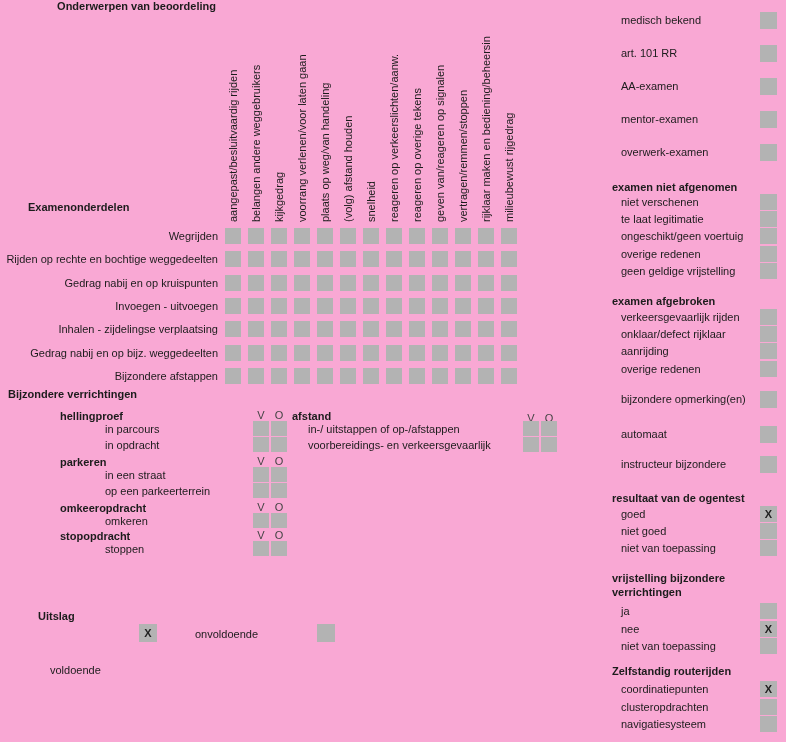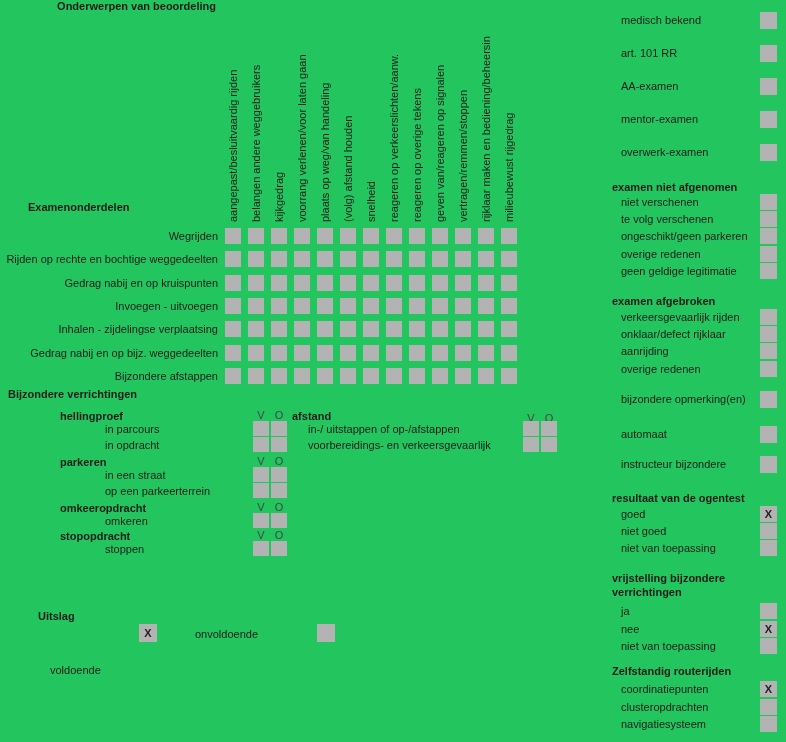--- a/index.html
+++ b/index.html
@@ -1,17 +1,17 @@
 <!DOCTYPE html>
 <html><head>
 <meta charset="utf-8">
 <style>
   html,body{margin:0;padding:0;background:#fff;}
   #page{
-    position:relative;width:786px;height:742px;background:#22c55e;
+    position:relative;width:786px;height:742px;background:#f9a8d4;
     overflow:hidden;
     font-family:"Liberation Sans","DejaVu Sans",sans-serif;
     color:#1c1c1c;
   }
   .lbl{position:absolute;font-size:11px;line-height:13px;white-space:nowrap;}
   .bold{font-weight:bold;}
   .rightalign{text-align:right;}
   .box{position:absolute;background:#b3b3b3;}
   .xmark{
     display:flex;align-items:center;justify-content:center;
@@ -194,27 +194,27 @@
       <div class="box" style="left: 760px; top: 45px; width: 17px; height: 17px;"></div>
       <div class="lbl" style="left: 621px; top: 80px;">AA-examen</div>
       <div class="box" style="left: 760px; top: 78px; width: 17px; height: 17px;"></div>
       <div class="lbl" style="left: 621px; top: 113px;">mentor-examen</div>
       <div class="box" style="left: 760px; top: 111px; width: 17px; height: 17px;"></div>
       <div class="lbl" style="left: 621px; top: 146px;">overwerk-examen</div>
       <div class="box" style="left: 760px; top: 144px; width: 17px; height: 17px;"></div>
       <div class="lbl bold" style="left: 612px; top: 181px;">examen niet afgenomen</div>
       <div class="lbl" style="left: 621px; top: 196px;">niet verschenen</div>
       <div class="box" style="left: 760px; top: 194px; width: 17px; height: 16px;"></div>
-      <div class="lbl" style="left: 621px; top: 213px;">te volg verschenen</div>
+      <div class="lbl" style="left: 621px; top: 213px;">te laat legitimatie</div>
       <div class="box" style="left: 760px; top: 211px; width: 17px; height: 16px;"></div>
-      <div class="lbl" style="left: 621px; top: 230px;">ongeschikt/geen parkeren</div>
+      <div class="lbl" style="left: 621px; top: 230px;">ongeschikt/geen voertuig</div>
       <div class="box" style="left: 760px; top: 228px; width: 17px; height: 16px;"></div>
       <div class="lbl" style="left: 621px; top: 248px;">overige redenen</div>
       <div class="box" style="left: 760px; top: 246px; width: 17px; height: 16px;"></div>
-      <div class="lbl" style="left: 621px; top: 265px;">geen geldige legitimatie</div>
+      <div class="lbl" style="left: 621px; top: 265px;">geen geldige vrijstelling</div>
       <div class="box" style="left: 760px; top: 263px; width: 17px; height: 16px;"></div>
       <div class="lbl bold" style="left: 612px; top: 295px;">examen afgebroken</div>
       <div class="lbl" style="left: 621px; top: 311px;">verkeersgevaarlijk rijden</div>
       <div class="box" style="left: 760px; top: 309px; width: 17px; height: 16px;"></div>
       <div class="lbl" style="left: 621px; top: 328px;">onklaar/defect rijklaar</div>
       <div class="box" style="left: 760px; top: 326px; width: 17px; height: 16px;"></div>
       <div class="lbl" style="left: 621px; top: 345px;">aanrijding</div>
       <div class="box" style="left: 760px; top: 343px; width: 17px; height: 16px;"></div>
       <div class="lbl" style="left: 621px; top: 363px;">overige redenen</div>
       <div class="box" style="left: 760px; top: 361px; width: 17px; height: 16px;"></div>

